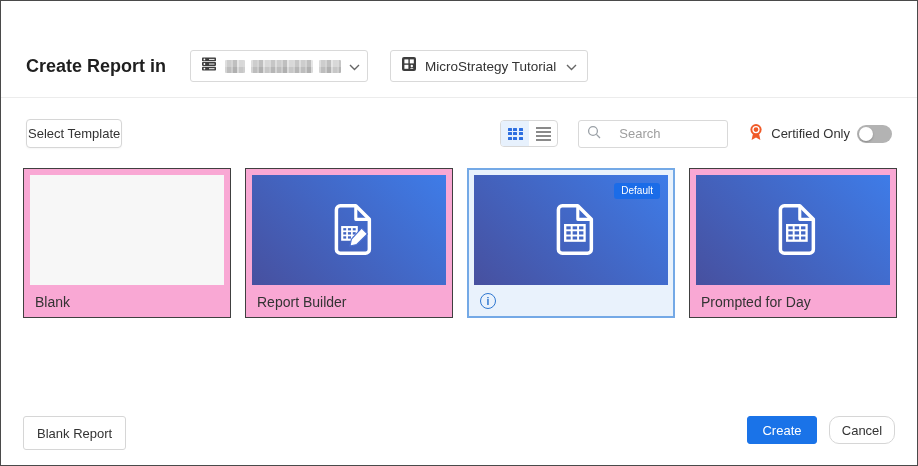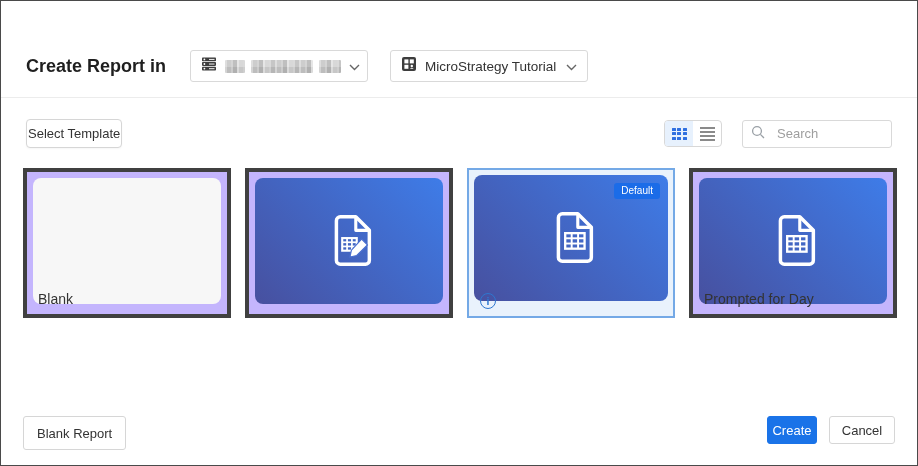--- a/index.html
+++ b/index.html
@@ -62,45 +62,45 @@
     display:flex; height:27px; border:1px solid #d8d8d8; border-radius:4px; overflow:hidden; background:#fff;
   }
   .view-seg { width:28px; display:flex; align-items:center; justify-content:center; cursor:pointer; }
   .view-seg.active { background:#e7f1fd; }
   .grid-glyph { display:grid; grid-template-columns:repeat(3,4px); grid-template-rows:repeat(3,3px); gap:1.5px; }
   .grid-glyph b { background:#2e6fe0; border-radius:0.5px; }
   .list-glyph { display:flex; flex-direction:column; gap:2px; }
   .list-glyph b { width:15px; height:2px; background:#8a8a8a; }
   .search-box {
     width:150px; height:28px; border:1px solid #d9d9d9; border-radius:3px; background:#fff;
-    display:flex; align-items:center; padding:0 8px; gap:12px;
+    display:flex; align-items:center; padding:0 8px; gap:18px;
   }
   .search-box input {
     border:none; outline:none; width:100%; font-size:13px; color:#333;
     font-family:"Liberation Sans", sans-serif; background:transparent;
   }
   .search-box input::placeholder { color:#9e9e9e; }
   .certified { display:flex; align-items:center; gap:7px; }
   .certified-label { font-size:13px; color:#333; }
   .toggle {
     width:35px; height:18px; border-radius:9px; background:#b3b3b3; position:relative; cursor:pointer;
   }
   .toggle .knob {
     position:absolute; left:2px; top:2px; width:14px; height:14px; border-radius:50%;
     background:#fff; box-shadow:0 1px 2px rgba(0,0,0,0.25);
   }
   
   .cards { position:absolute; top:167px; left:22px; display:flex; gap:14px; }
   .card {
-    width:208px; height:150px; border:4px solid #404040; background:#c4b5fd;
+    width:208px; height:150px; border:1px solid #404040; background:#f9a8d4;
     position:relative; cursor:pointer;
   }
   .card.selected { border:2px solid #74a9e6; background:#e9f2fc; }
   .thumb {
-    position:absolute; top:6px; left:6px; right:6px; height:126px;border-radius:8px;
+    position:absolute; top:6px; left:6px; right:6px; height:110px;
   }
   .card.selected .thumb { top:5px; left:5px; right:5px; }
   .thumb.gray { background:#f7f7f7; }
   .thumb.blue {
     background:linear-gradient(45deg, #47509f 0%, #3e7ce8 100%);
     display:flex; align-items:center; justify-content:center;
   }
   .thumb svg { width:62px; height:62px; }
   .card-label {
     position:absolute; left:0; right:0; bottom:0; height:31px;
@@ -114,25 +114,25 @@
   .info-icon {
     width:16px; height:16px; border:1.4px solid #2e77d0; border-radius:50%;
     color:#2e77d0; font-size:10.5px; font-weight:bold;
     display:flex; align-items:center; justify-content:center; flex:none; cursor:pointer;
   }
   
   .footer-left { position:absolute; top:415px; left:22px; }
   .blank-report { height:28px; padding:16px 13px; border-radius:3px; }
   .footer-right { position:absolute; top:415px; right:22px; display:flex; gap:12px; }
   .create-btn {
-    height:28px; width:50px; border:1px solid #1a73e8; border-radius:3px;
+    height:28px; width:70px; border:1px solid #1a73e8; border-radius:3px;
     background:#1a73e8; color:#fff; font-size:13px;
     display:inline-flex; align-items:center; justify-content:center; cursor:pointer;
   }
-  .cancel-btn { height:28px; width:66px; border-radius:3px; }
+  .cancel-btn { height:28px; width:66px; border-radius:10px; }
 </style>
 </head>
 <body>
 
 <div class="window">
 
 
   <div class="row-create">
     <span class="create-label">Create Report in</span>
 
@@ -215,20 +215,33 @@
       <div class="search-box">
         <span>
           <svg width="14" height="14" viewBox="0 0 14 14">
             <circle cx="6" cy="6" r="4.4" fill="none" stroke="#9aa0a6" stroke-width="1.3"></circle>
             <line x1="9.4" y1="9.4" x2="13" y2="13" stroke="#9aa0a6" stroke-width="1.3"></line>
           </svg>
         </span>
         <input type="text" placeholder="Search" style="">
       </div>
 
+      <div class="certified">
+        <span>
+          <svg width="16" height="18" viewBox="0 0 16 18">
+            <path d="M5.2 9.5 L3.6 17 L8 14.4 L12.4 17 L10.8 9.5 Z" fill="#f05a28"></path>
+            <circle cx="8" cy="6.6" r="5.6" fill="#f05a28"></circle>
+            <circle cx="8" cy="6.6" r="3" fill="none" stroke="#fff" stroke-width="1.3"></circle>
+          </svg>
+        </span>
+        <span class="certified-label">Certified Only</span>
+        <div class="toggle">
+            <div class="knob"></div>
+          </div>
+      </div>
     </div>
   </div>
 
   <div class="cards">
 
     <div class="card">
       <div class="thumb gray"></div>
       <div class="card-label">
         <span class="name">Blank</span>
       </div>
@@ -240,20 +253,23 @@
           <path d="M23 7 H39 L53 21 V52 a4 4 0 0 1 -4 4 H23 a4 4 0 0 1 -4 -4 V11 a4 4 0 0 1 4 -4 Z" fill="none" stroke="#fff" stroke-width="3.6" stroke-linejoin="round"></path>
           <path d="M39 7 V21 H53" fill="none" stroke="#fff" stroke-width="3.2" stroke-linejoin="round"></path>
           <rect x="25" y="29" width="15" height="13" fill="none" stroke="#fff" stroke-width="2.2"></rect>
           <line x1="30" y1="29" x2="30" y2="42" stroke="#fff" stroke-width="1.8"></line>
           <line x1="35" y1="29" x2="35" y2="42" stroke="#fff" stroke-width="1.8"></line>
           <line x1="25" y1="33.3" x2="40" y2="33.3" stroke="#fff" stroke-width="1.8"></line>
           <line x1="25" y1="37.6" x2="40" y2="37.6" stroke="#fff" stroke-width="1.8"></line>
           <path d="M45 30 L51 36 L40 47 L33 48.5 L34.5 41.5 Z" fill="#fff" stroke="#4a6fd0" stroke-width="1.2"></path>
         </svg>
       </div>
+      <div class="card-label">
+        <span class="name">Report Builder</span>
+      </div>
     </div>
 
     <div class="card selected">
       <div class="thumb blue">
         <svg viewBox="0 0 64 64">
           <path d="M23 7 H39 L53 21 V52 a4 4 0 0 1 -4 4 H23 a4 4 0 0 1 -4 -4 V11 a4 4 0 0 1 4 -4 Z" fill="none" stroke="#fff" stroke-width="3.6" stroke-linejoin="round"></path>
           <path d="M39 7 V21 H53" fill="none" stroke="#fff" stroke-width="3.2" stroke-linejoin="round"></path>
           <rect x="26" y="27" width="20" height="16" fill="none" stroke="#fff" stroke-width="2.4"></rect>
           <line x1="32.7" y1="27" x2="32.7" y2="43" stroke="#fff" stroke-width="2"></line>
           <line x1="39.3" y1="27" x2="39.3" y2="43" stroke="#fff" stroke-width="2"></line>

